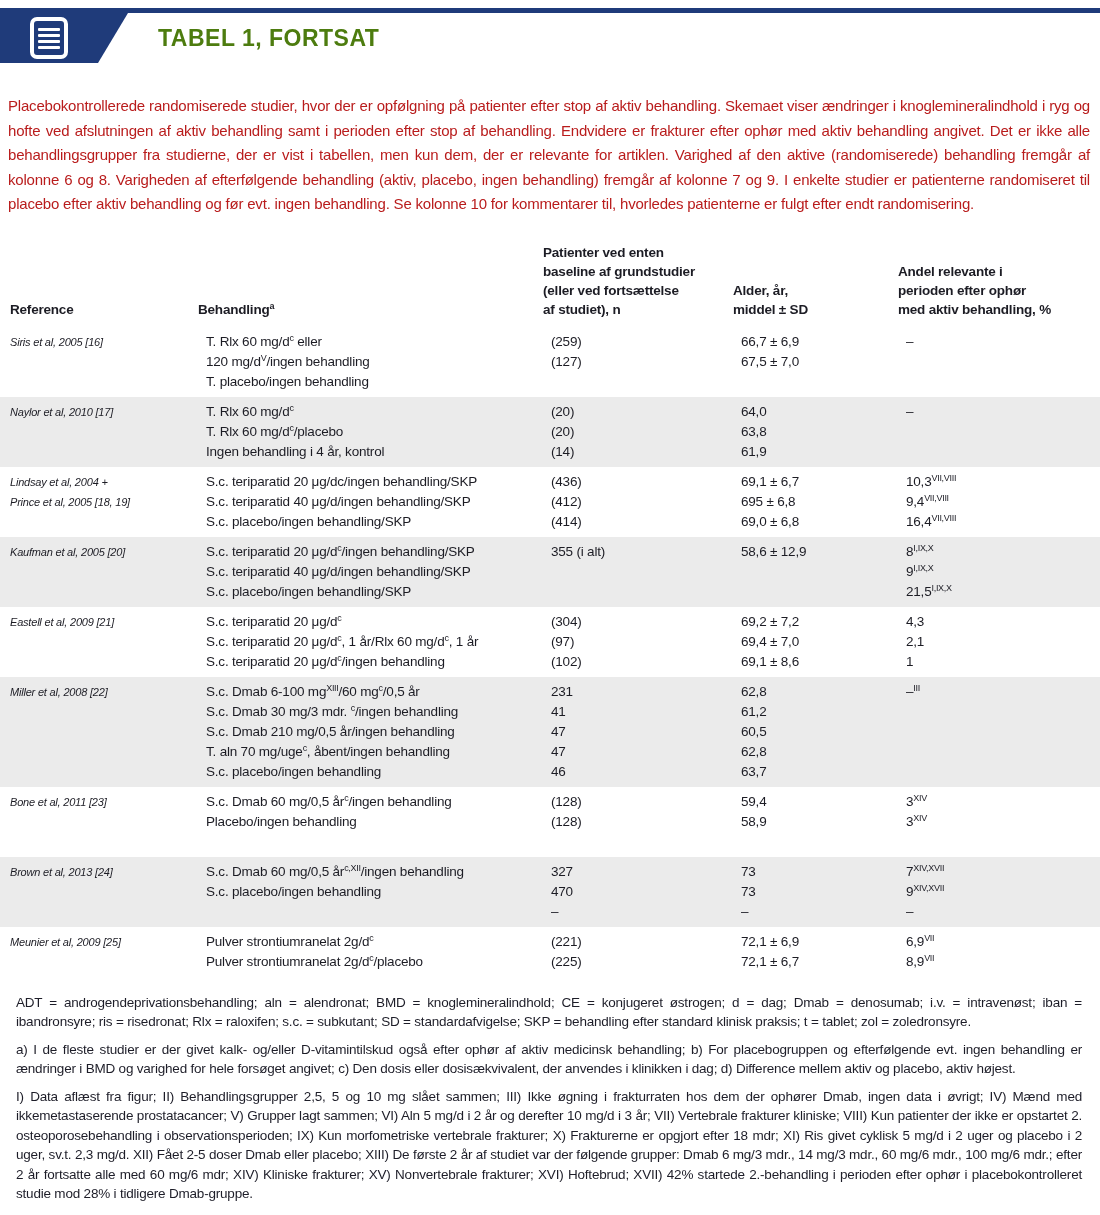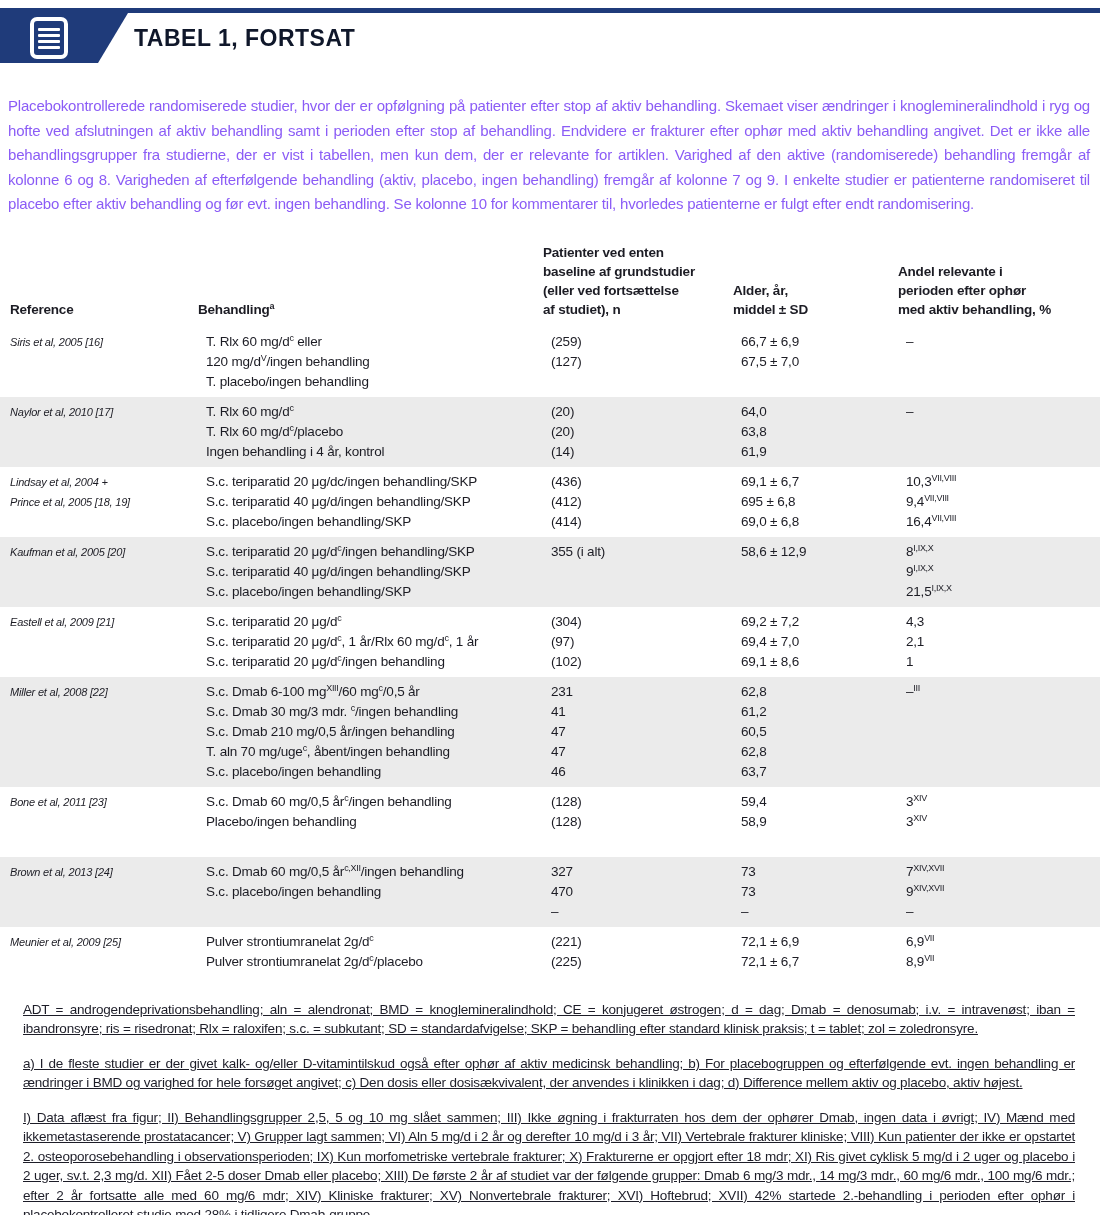--- a/index.html
+++ b/index.html
@@ -19,28 +19,28 @@
     clip-path:polygon(0 0,100% 0,calc(100% - 30px) 100%,0 100%);
     display:flex;align-items:center;
   }
   .doc-icon{
     width:30px;height:34px;margin-left:30px;
     border:4px solid #fff;border-radius:7px;
     display:flex;flex-direction:column;justify-content:center;gap:3px;
   }
   .doc-icon i{display:block;height:3px;background:#fff;margin:0 4px;border-radius:1px;}
   .title{
-    color:#0f172a;font-size:23px;font-weight:bold;letter-spacing:0.5px;
-    margin-left:6px;
+    color:#4d7c0f;font-size:23px;font-weight:bold;letter-spacing:0.5px;
+    margin-left:30px;
   }
 
   
   .intro{
     padding:16px 10px 0 8px;
-    font-size:15px;line-height:24.5px;text-align:justify;color:#8b5cf6;
+    font-size:15px;line-height:24.5px;text-align:justify;color:#b91c1c;
   }
 
   
   .tbl{margin-top:26px;}
   .thead{
     display:grid;grid-template-columns:188px 345px 190px 165px 1fr;
     padding:0 10px 8px 10px;align-items:end;
     font-weight:bold;font-size:13.5px;line-height:19px;
   }
   .hcell{white-space:pre-line;}
@@ -56,21 +56,21 @@
     font-size:13.5px;line-height:20px;min-height:20px;
   }
   .line .c{padding-right:6px;}
   sup{font-size:9px;line-height:0;letter-spacing:-0.3px;}
 
   
   .foot{
     padding:8px 10px 0 8px;font-size:13.5px;line-height:19.5px;color:#1d1d28;
     text-align:justify;
   }
-  .foot p{margin:15px;text-decoration:underline;}
+  .foot p{margin:8px;}
   .continues{
     padding:6px 10px 0 0;
     color:#1f3b7a;font-weight:bold;font-size:14px;letter-spacing:0.3px;
   }
 </style>
 </head>
 <body>
 
 <div class="topbar"></div>
 

